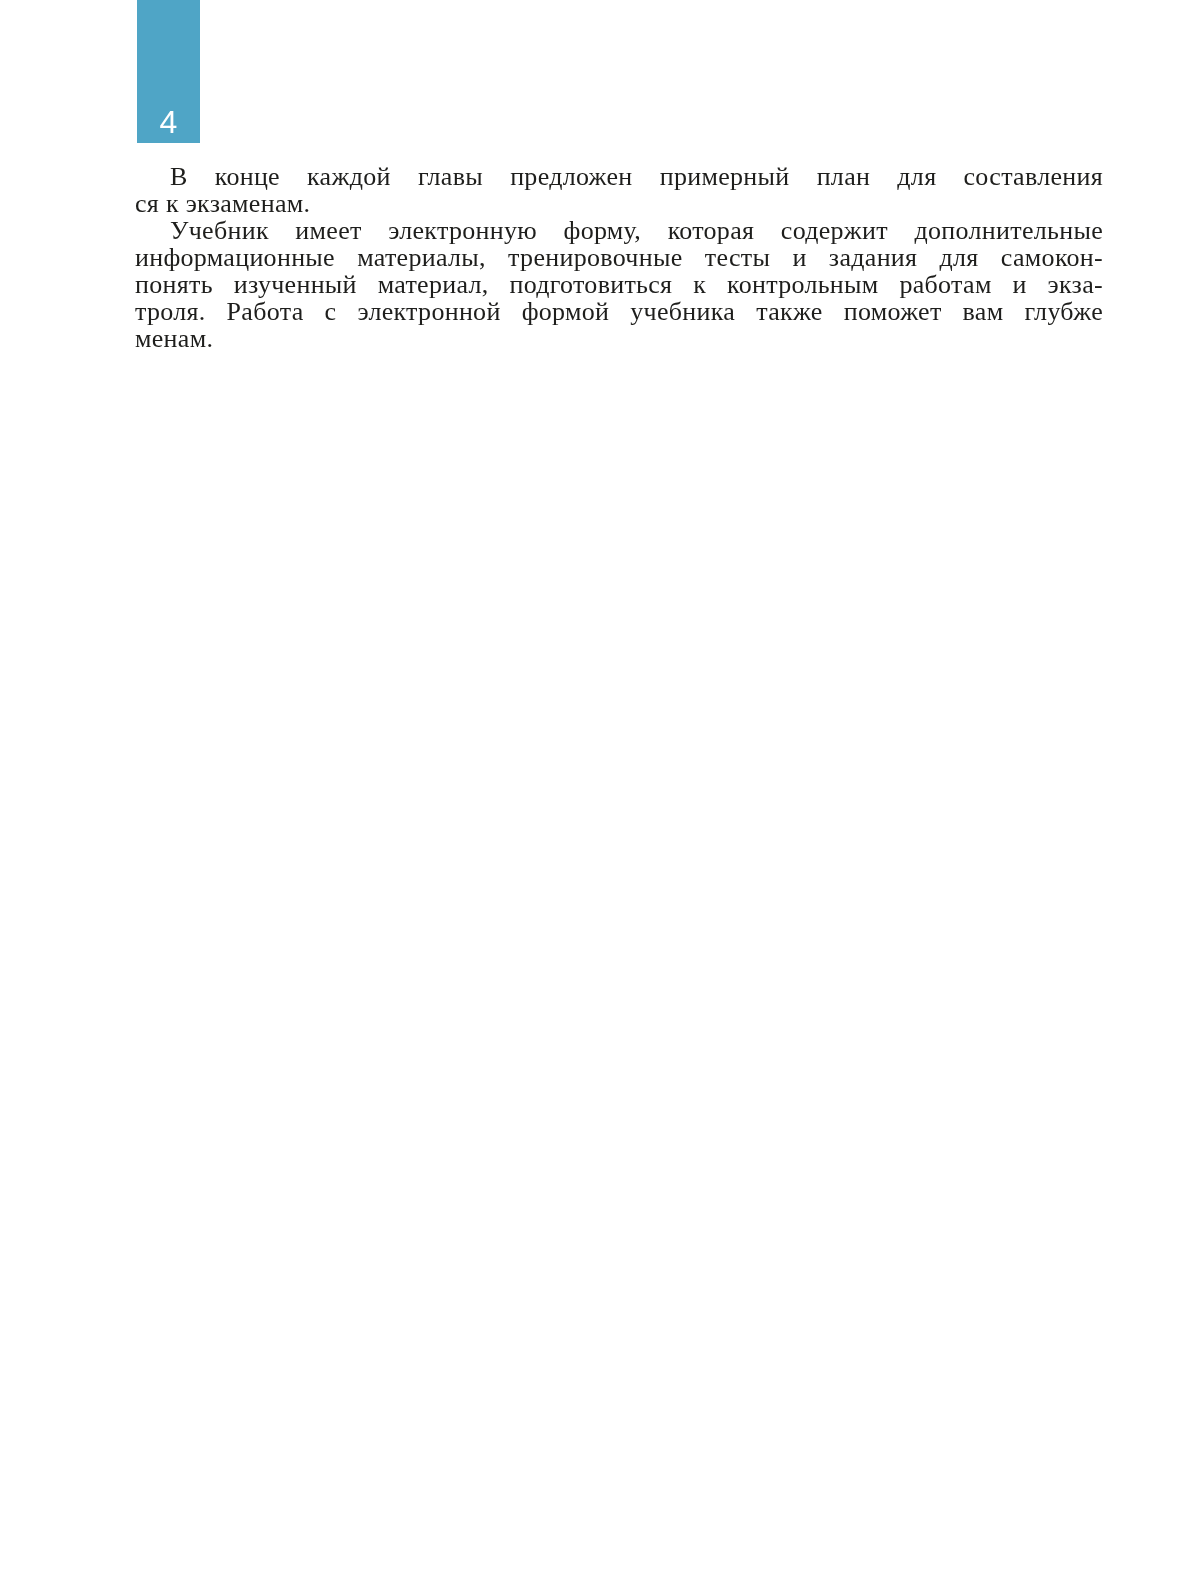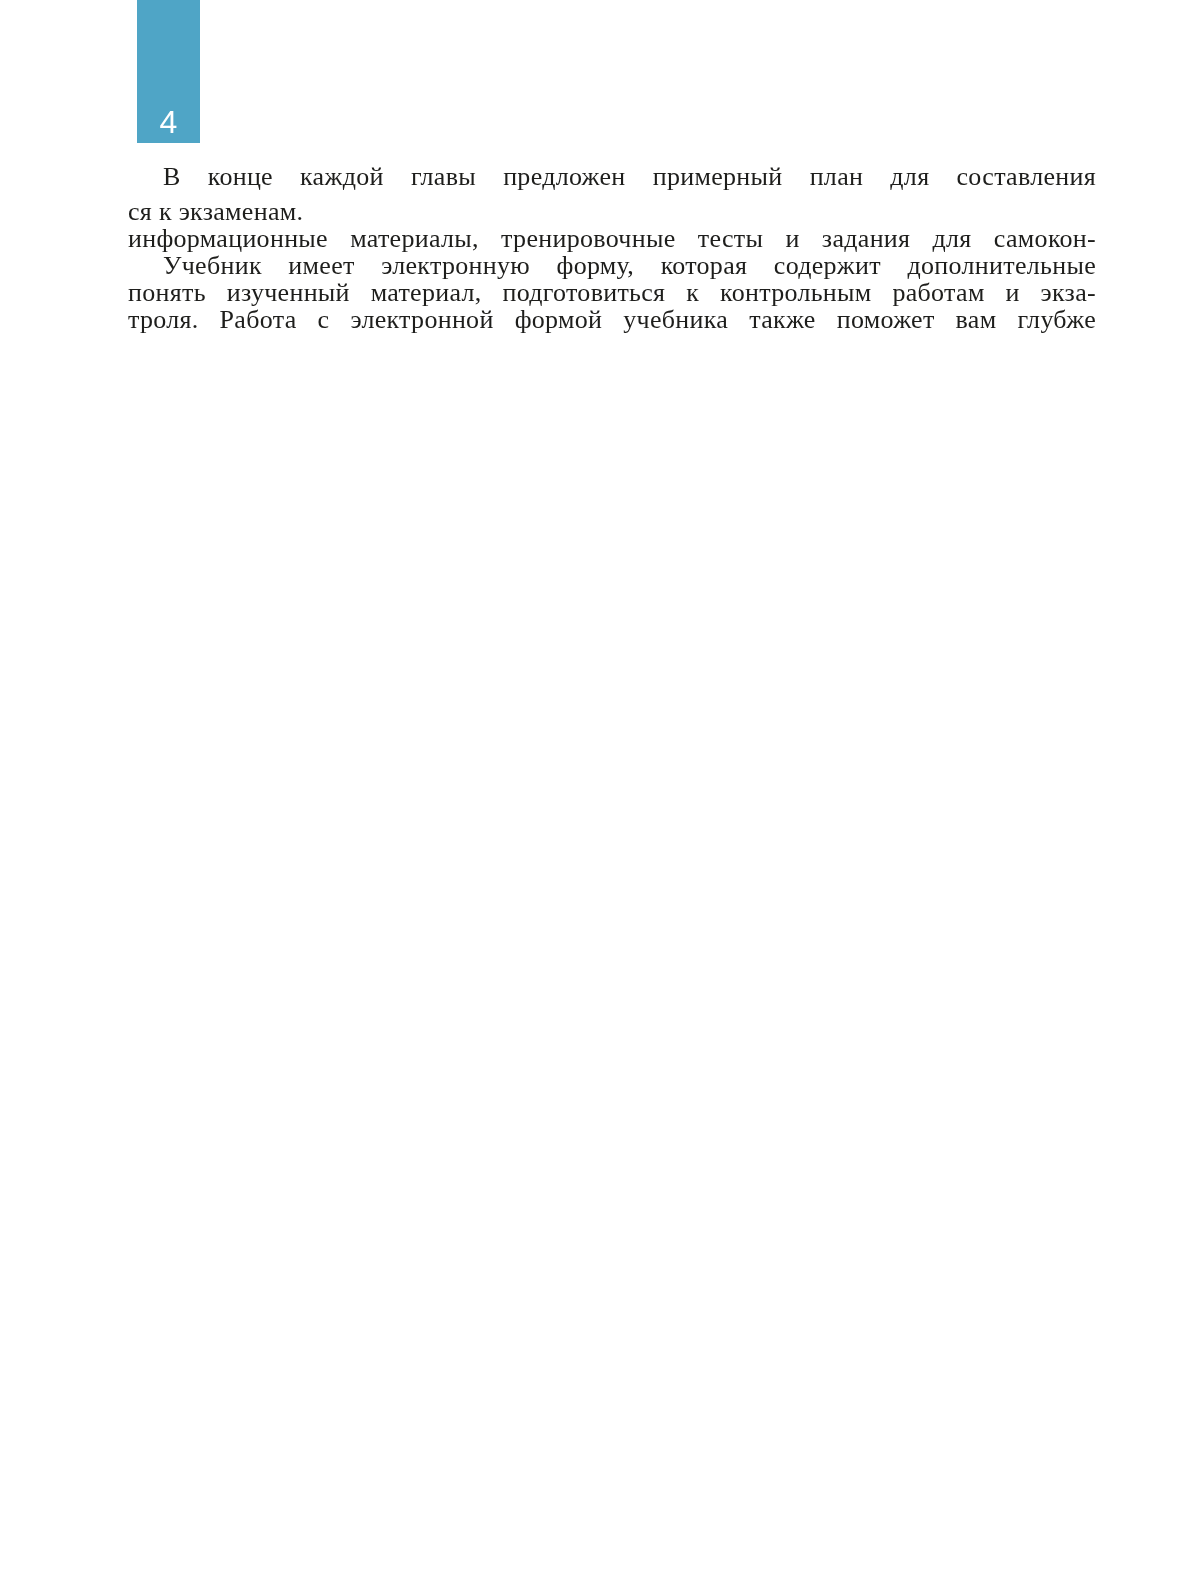--- a/index.html
+++ b/index.html
@@ -32,21 +32,21 @@
     font-family: "Liberation Sans", sans-serif;
     font-size: 32px;
     font-weight: 400;
     line-height: 1;
     color: #ffffff;
   }
 
   
   .text-block {
     position: absolute;
-    left: 128px;
+    left: 135px;
     top: 163px;
     width: 968px;
     font-family: "Liberation Serif", "DejaVu Serif", serif;
     font-size: 26px;
     line-height: 27px;
     color: #1e1e1c;
     letter-spacing: 0.3px;
   }
   .para {
     margin: 0;
@@ -56,34 +56,34 @@
     text-align: justify;
     text-align-last: justify;
     white-space: normal;
   }
   .line.first {
     text-indent: 35px;
   }
   .line.final {
     text-align: center;
     text-align-last: left;
-    margin-top: 8px;
   }
 </style>
 </head>
 <body>
 
 <div class="page-tab">
   <span class="num">4</span>
 </div>
 
 <div class="text-block">
   <div class="para">
     <div class="line first">В конце каждой главы предложен примерный план для составления</div>
     <div class="line final">ся к экзаменам.</div>
   </div>
   <div class="para">
+    <div class="line first">Учебник имеет электронную форму, которая содержит дополнительные</div>
     <div class="line">информационные материалы, тренировочные тесты и задания для самокон-</div>
-    <div class="line first">Учебник имеет электронную форму, которая содержит дополнительные</div>
     <div class="line">понять изученный материал, подготовиться к контрольным работам и экза-</div>
     <div class="line">троля. Работа с электронной формой учебника также поможет вам глубже</div>
+    <div class="line final">менам.</div>
   </div>
 </div>
 
 </body></html>

